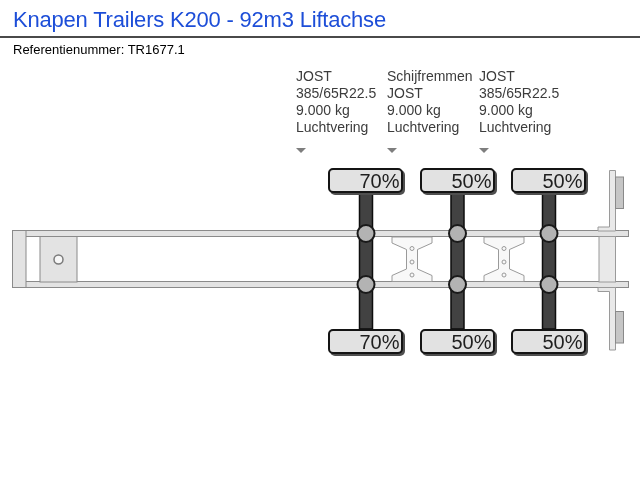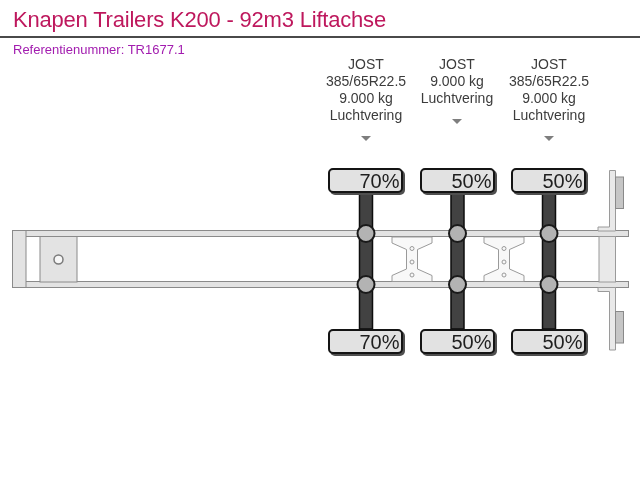--- a/index.html
+++ b/index.html
@@ -1,26 +1,26 @@
 <!DOCTYPE html>
 <html><head>
 <meta charset="utf-8">
 <style>
   * { margin:0; padding:0; box-sizing:border-box; }
   html,body { width:640px; height:480px; background:#ffffff; overflow:hidden;
               font-family:"Liberation Sans", sans-serif; }
   #stage { position:relative; width:640px; height:480px; background:#fff; }
 
   .page-title { position:absolute; left:13px; top:7px; font-size:22px;
-                color:#be185d; letter-spacing:-0.2px; white-space:nowrap;text-align:right; }
+                color:#1d4ed8; letter-spacing:-0.2px; white-space:nowrap;text-align:right; }
   .title-divider { position:absolute; left:0; top:36px; width:640px; height:2px;
                    background:#4a4a4a; }
-  .ref-line { position:absolute; left:13px; top:42px; font-size:13px; color:#a21caf; }
+  .ref-line { position:absolute; left:13px; top:42px; font-size:13px; color:#000000; }
 
-  .spec-col { position:absolute; top:56px; width:140px; text-align:center; }
+  .spec-col { position:absolute; top:68px; width:140px; text-align:left; }
   .spec-col .spec-line { font-size:14px; line-height:17px; color:#3c3c3c; white-space:nowrap; }
   .arrow-wrap { margin-top:3px; height:6px; }
   .tri-down { display:inline-block; width:0; height:0;
               border-left:5px solid transparent; border-right:5px solid transparent;
               border-top:5px solid #7e7e7e; }
 
   .tire-box { position:absolute; width:75px; height:25px; background:#e2e2e2;
               border:2px solid #141414; border-radius:5px;
               box-shadow:2px 2px 0 #4f4f4f;
               display:flex; align-items:center; justify-content:center;padding-left:28px; }
@@ -41,20 +41,21 @@
   <div class="ref-line">Referentienummer: TR1677.1</div>
 
   <div class="spec-col" style="left:296px">
     <div class="spec-line">JOST</div>
     <div class="spec-line">385/65R22.5</div>
     <div class="spec-line">9.000 kg</div>
     <div class="spec-line">Luchtvering</div>
     <div class="arrow-wrap"><span class="tri-down"></span></div>
   </div>
   <div class="spec-col" style="left:387px">
+    <div class="spec-line">Schijfremmen</div>
     <div class="spec-line">JOST</div>
     <div class="spec-line">9.000 kg</div>
     <div class="spec-line">Luchtvering</div>
     <div class="arrow-wrap"><span class="tri-down"></span></div>
   </div>
   <div class="spec-col" style="left:479px">
     <div class="spec-line">JOST</div>
     <div class="spec-line">385/65R22.5</div>
     <div class="spec-line">9.000 kg</div>
     <div class="spec-line">Luchtvering</div>

